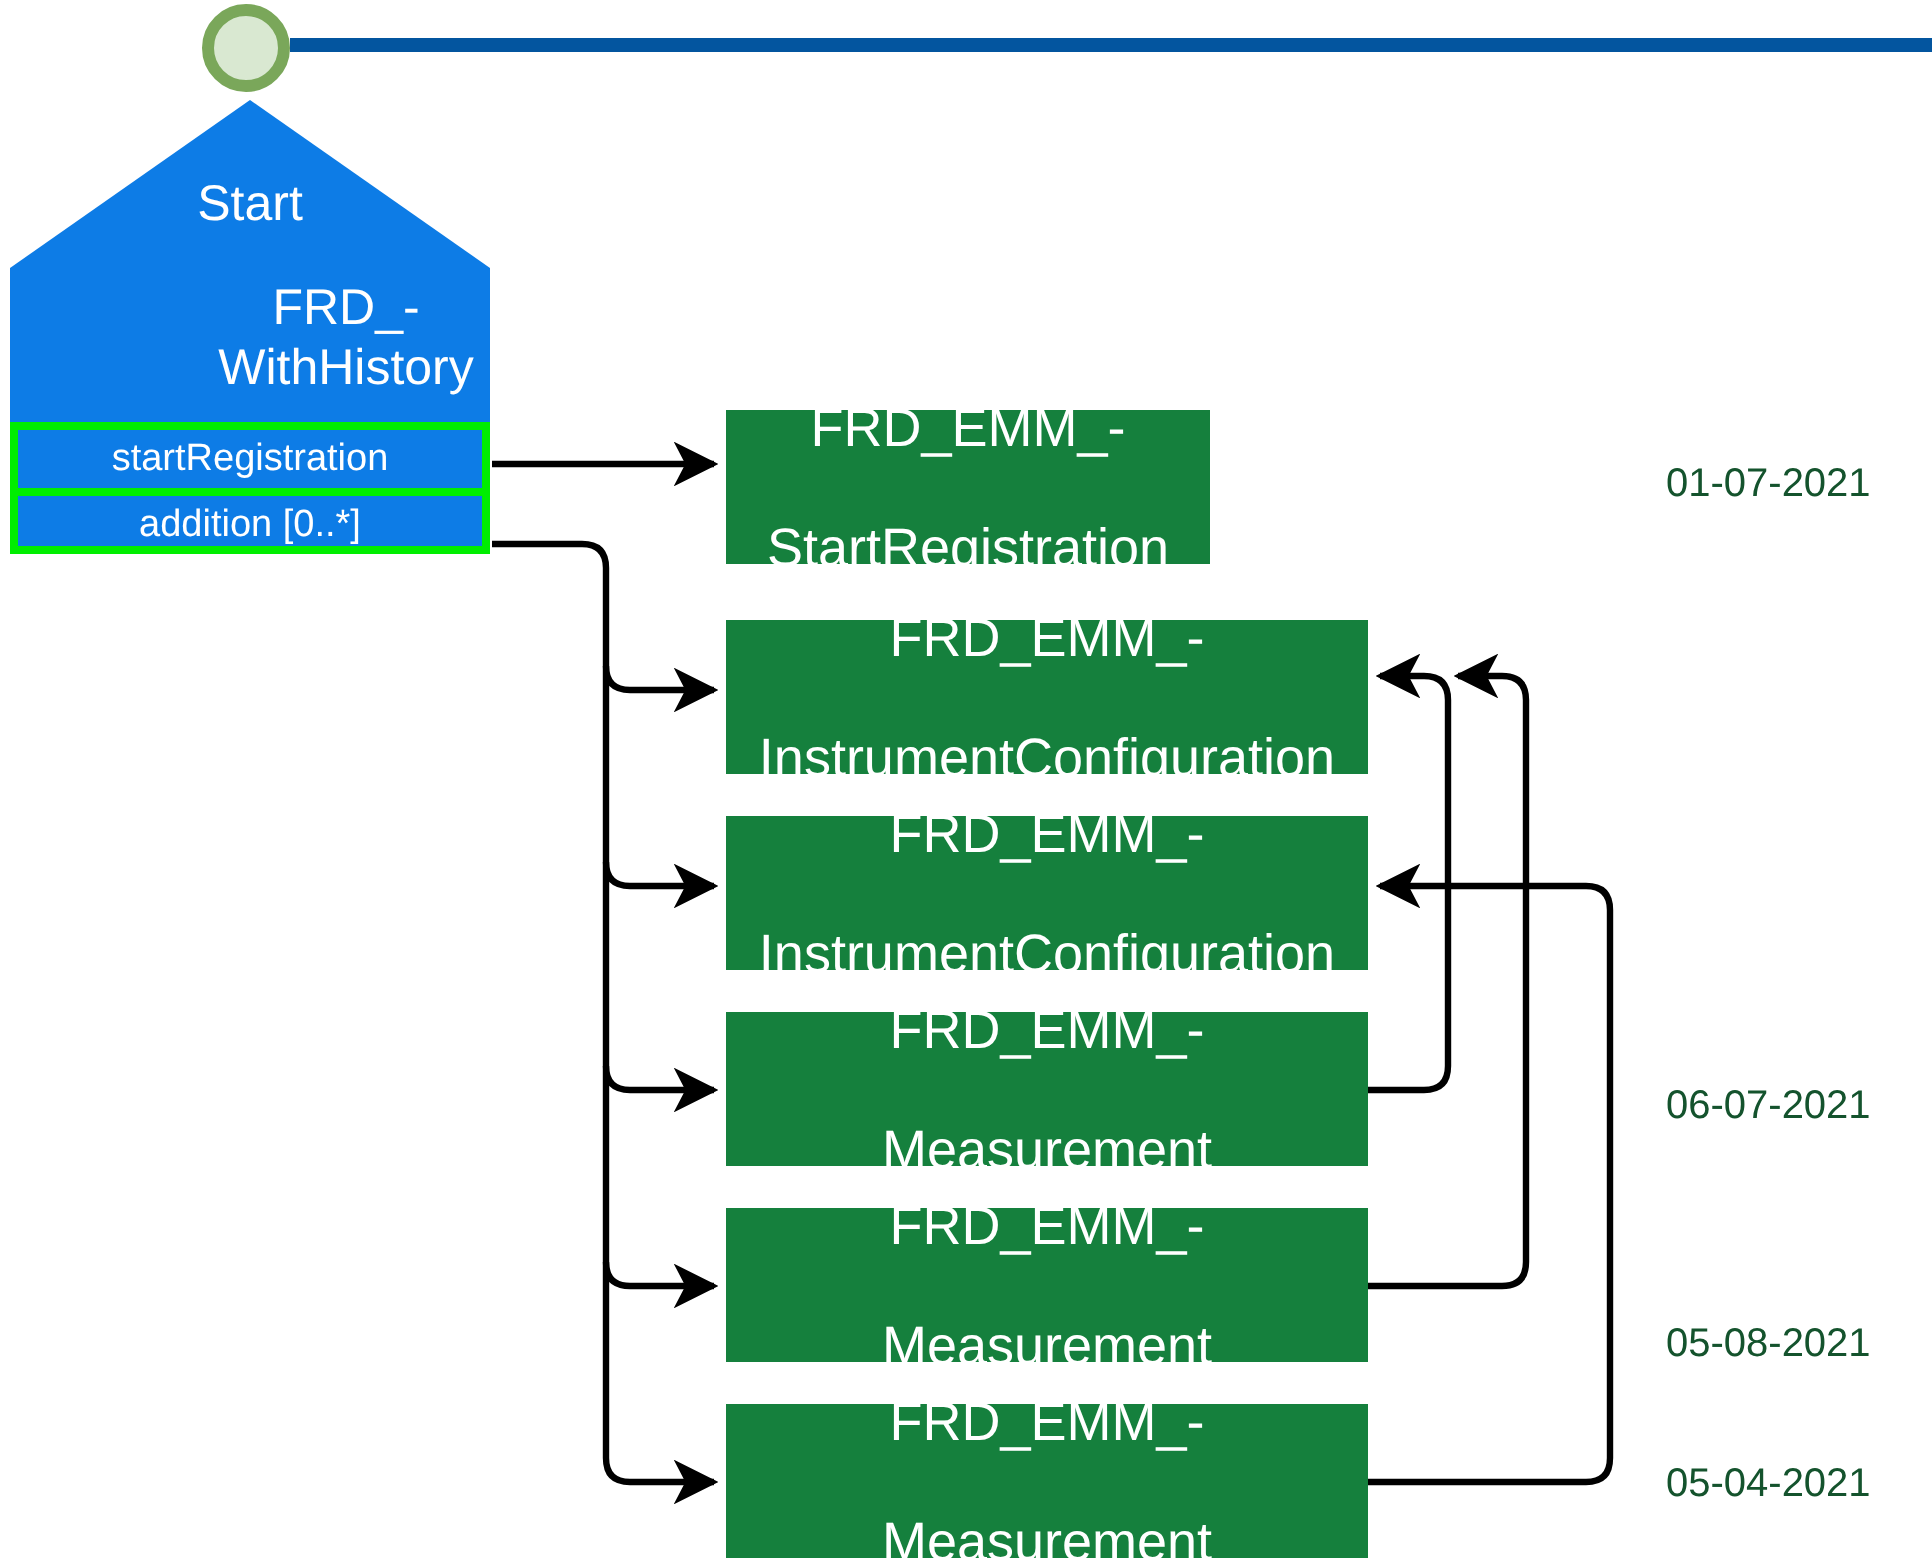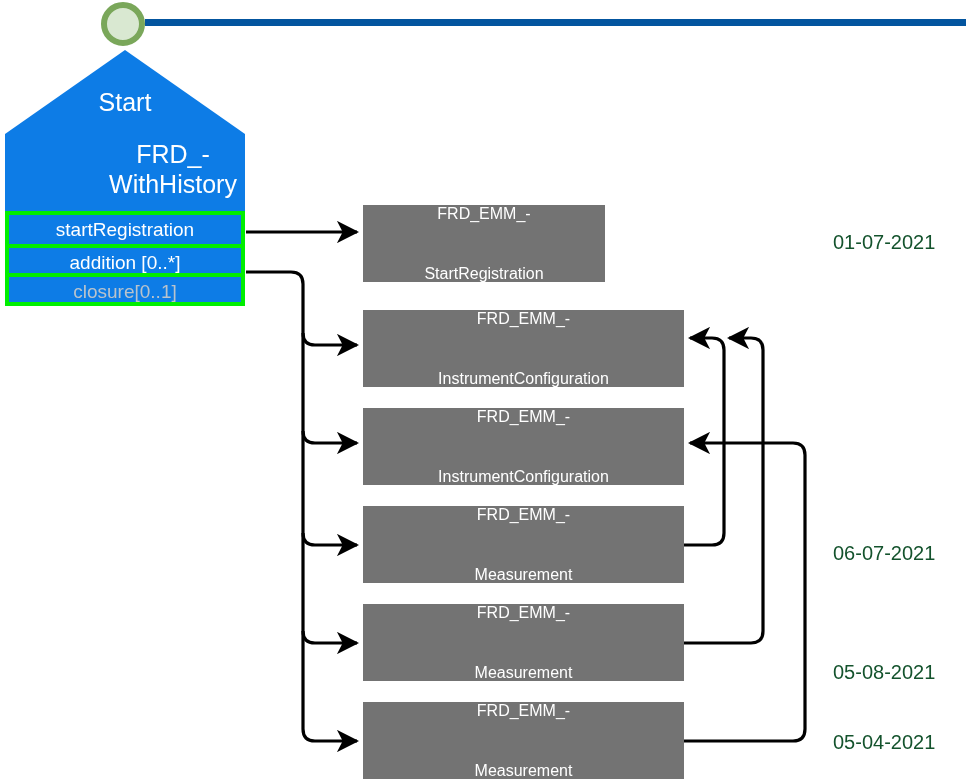--- a/index.html
+++ b/index.html
@@ -83,24 +83,24 @@
   .row + .row {
     border-top: 4px solid #00ee00;
     text-align: center;
   }
   .row.dim {
     color: #b9c3cc;
   }
   
   .vbox {
     position: absolute;
-    background: #737373;
-    color: #ffffff;
-    text-align: center;
-    font-size: 16px;
+    background: #15803d;
+    color: #ffffff;
+    text-align: center;
+    font-size: 27px;
     line-height: 30px;
     display: flex;
     align-items: center;
     justify-content: center;
     box-sizing: border-box;
   }
   .vbox span { display: block; width: 100%; }
   
   .date-label {
     position: absolute;
@@ -173,21 +173,20 @@
     <div class="start-title">Start</div>
     <div class="start-sub">
       <div>FRD_-</div>
       <div>WithHistory</div>
     </div>
   </div>
 
   <div class="rows-group">
     <div class="row">startRegistration</div>
     <div class="row">addition [0..*]</div>
-    <div class="row dim">closure[0..1]</div>
   </div>
 
   <div class="vbox" style="left:363px; top:205px; width:242px; height:77px;">
     <span>
       <span>FRD_EMM_-</span><br>
       <span>StartRegistration</span>
     </span>
   </div>
 
   <div class="vbox" style="left:363px; top:310px; width:321px; height:77px;">

